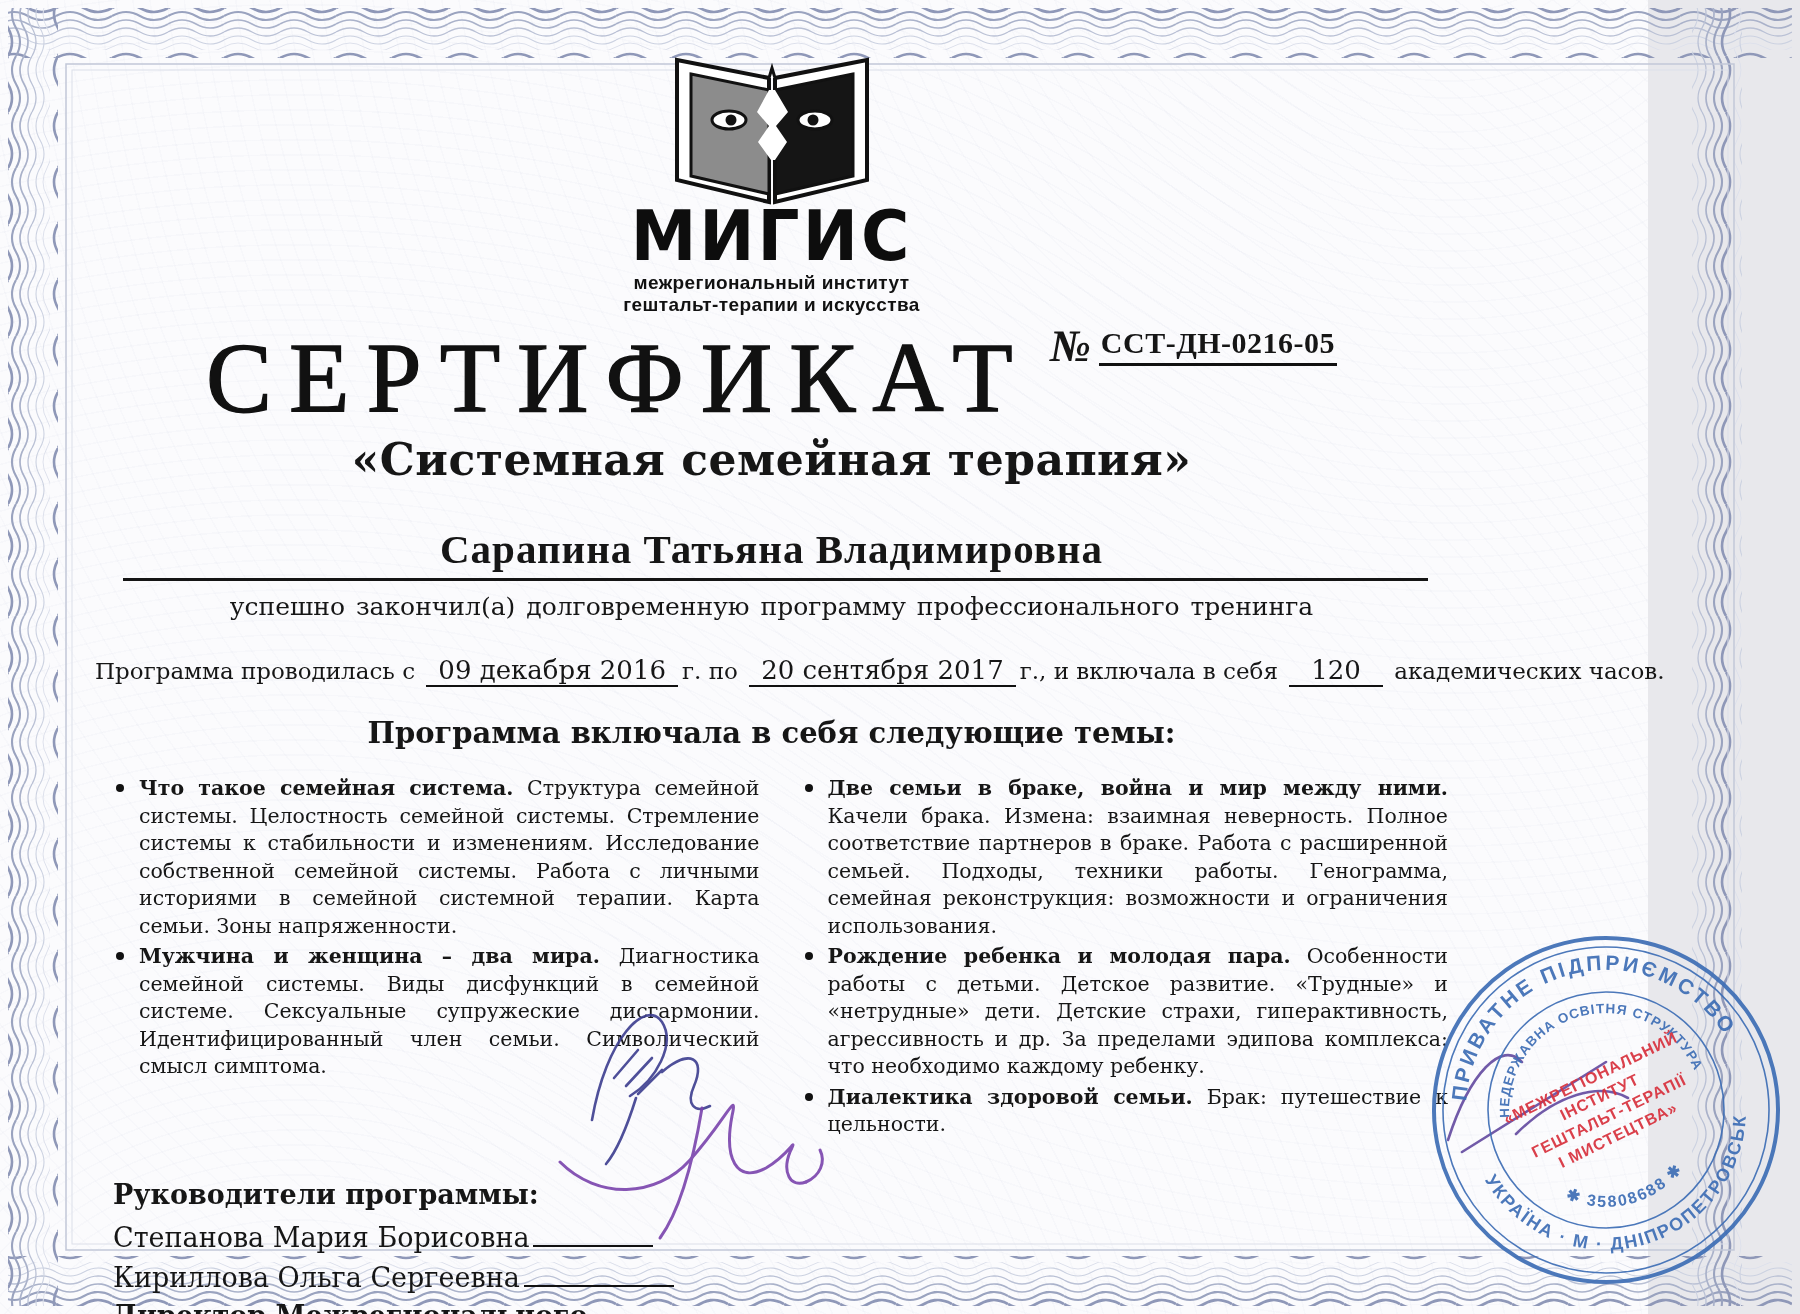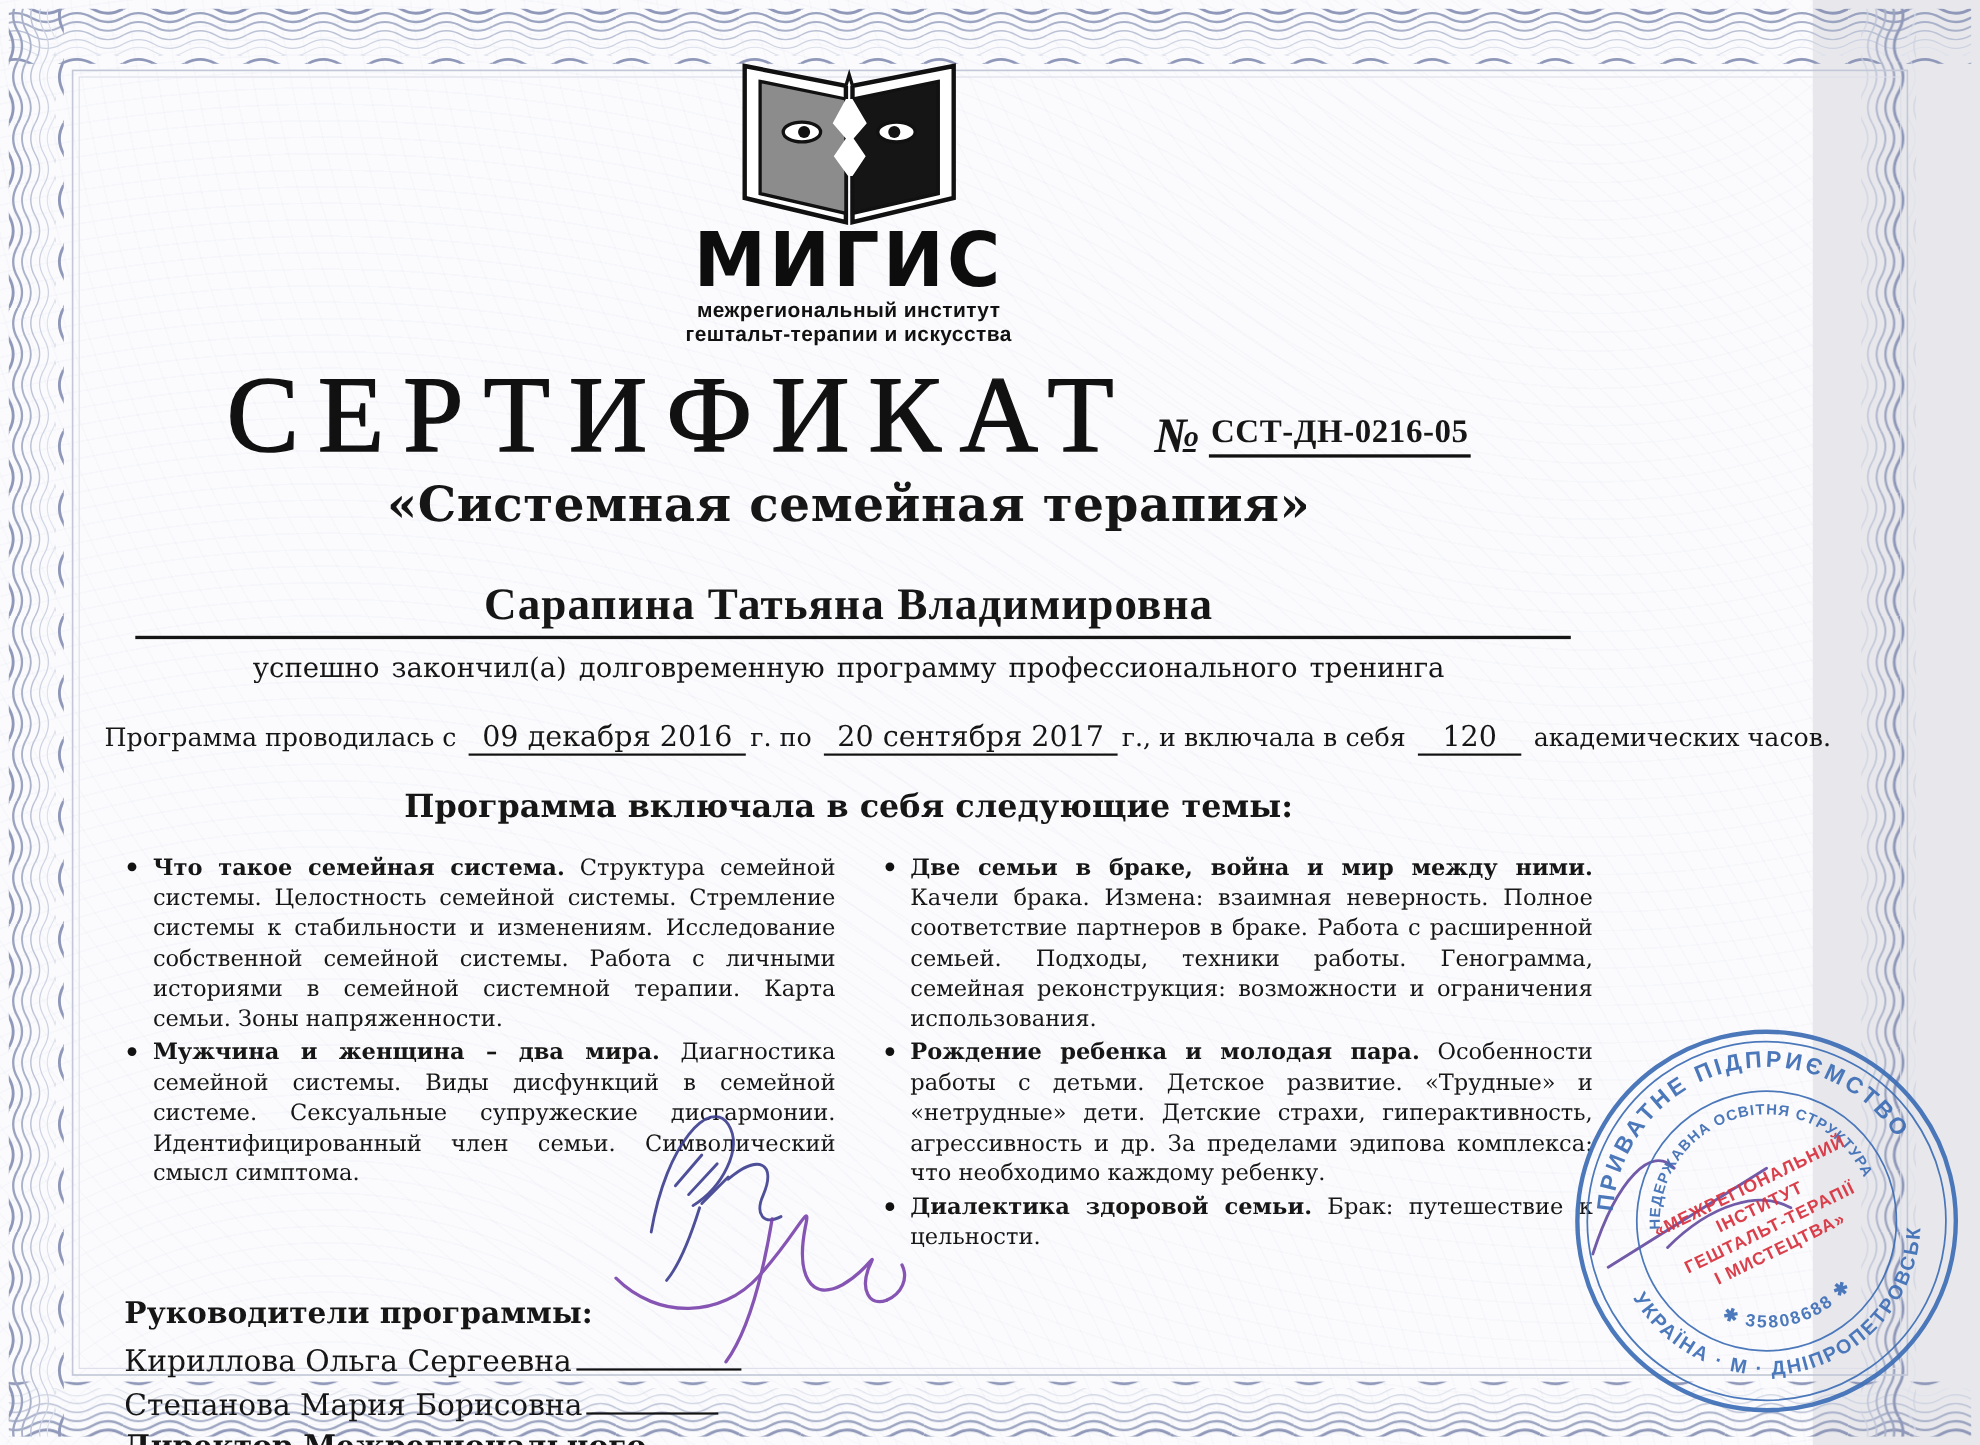--- a/index.html
+++ b/index.html
@@ -22,21 +22,21 @@
   .logo-icon{display:block;margin:0 auto;}
   .wordmark{
     font-family:"DejaVu Sans", sans-serif;font-weight:900;font-size:66px;line-height:66px;
     letter-spacing:3px;color:#0d0d0d;margin-top:-6px;transform:scaleY(1.04);
   }
   .logo-sub{
     font-family:"Liberation Sans", sans-serif;font-weight:bold;font-size:19px;line-height:22px;
     color:#111;letter-spacing:.4px;margin-top:2px;
   }
   
-  .title-row{display:flex;justify-content:center;align-items:flex-end;gap:20px;margin-top:10px;}
+  .title-row{display:flex;justify-content:center;align-items:flex-start;gap:20px;margin-top:10px;}
   .cert-title{
     font-family:"Liberation Serif", serif;font-size:99px;line-height:104px;
     letter-spacing:17px;font-weight:normal;-webkit-text-stroke:1.3px #111;color:#111;
     white-space:nowrap;
   }
   .cert-no{display:flex;align-items:flex-end;gap:8px;margin-bottom:14px;}
   .no-sign{font-family:"Liberation Serif", serif;font-weight:bold;font-style:italic;font-size:45px;line-height:40px;}
   .no-value{
     font-family:"Liberation Serif", serif;font-weight:bold;font-size:30px;line-height:34px;
     letter-spacing:.5px;border-bottom:3px solid #111;padding:0 2px 3px 2px;white-space:nowrap;
@@ -174,24 +174,24 @@
           <span class="t-bold">Диалектика здоровой семьи.</span>
           <span>Брак: путешествие к цельности.</span>
         </p>
       </div>
     </div>
 
     <div class="footer">
       <div>
         <p class="leaders-heading">Руководители программы:</p>
         <div class="sig-row">
-          <span>Кириллова Ольга Сергеевна</span><span class="sig-line w150"></span>
+          <span>Степанова Мария Борисовна</span><span class="sig-line w120"></span>
         </div>
         <div class="sig-row">
-          <span>Степанова Мария Борисовна</span><span class="sig-line w120"></span>
+          <span>Кириллова Ольга Сергеевна</span><span class="sig-line w150"></span>
         </div>
       </div>
       <div class="director">
         <p class="director-heading">Директор Межрегионального Института</p>
         <p class="director-heading">Гештальт-терапии и Искусства:</p>
         <div class="sig-row">
           <span>Гречка Вадим Анатольевич</span><span class="sig-line w205"></span>
         </div>
       </div>
     </div>

